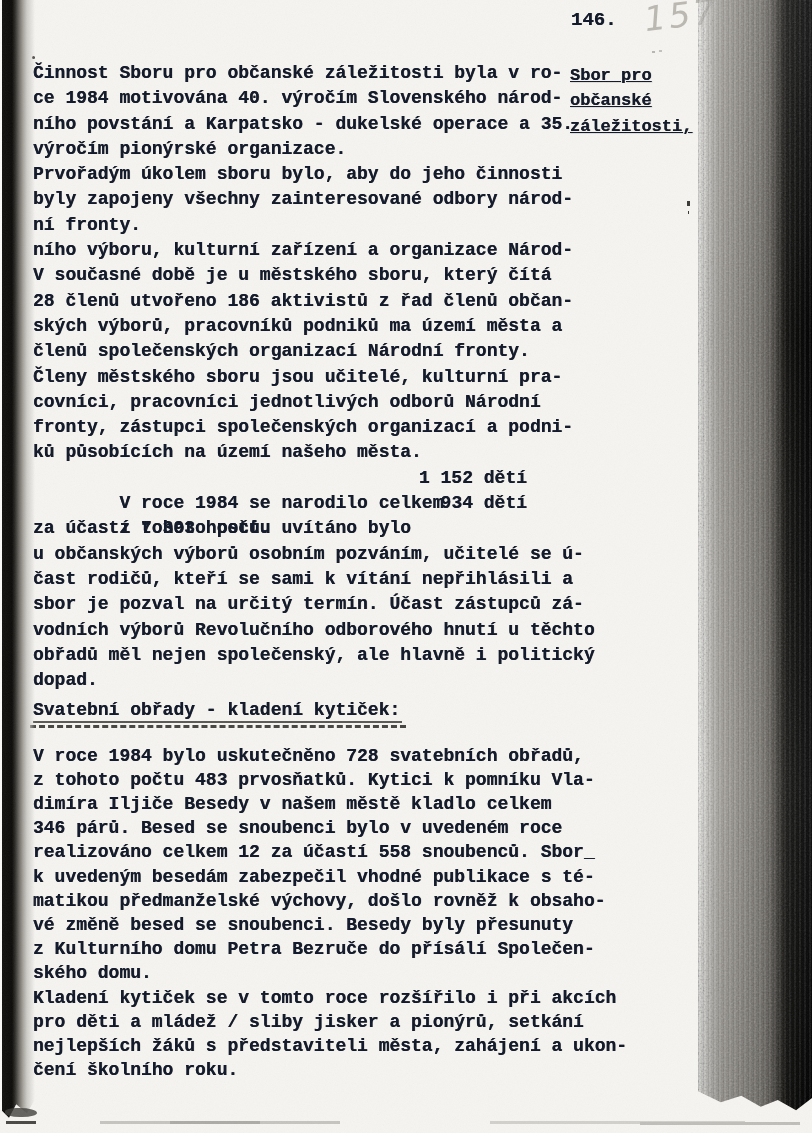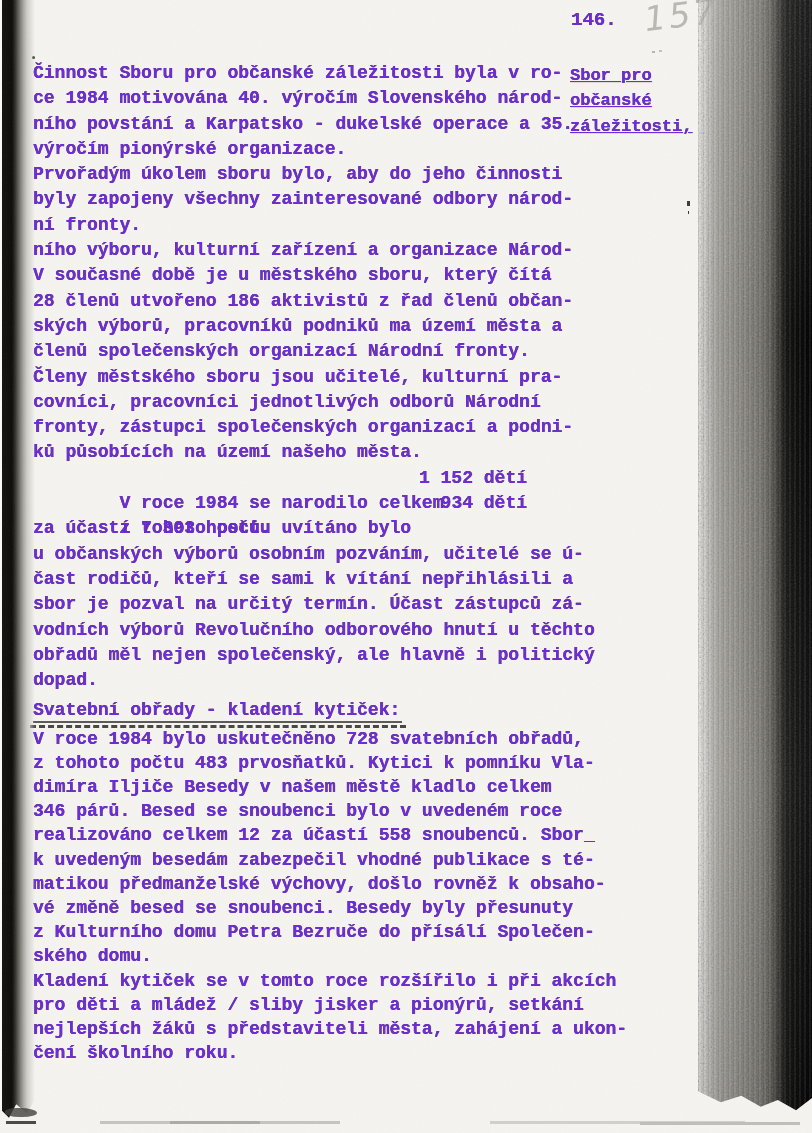--- a/index.html
+++ b/index.html
@@ -3,29 +3,29 @@
 <meta charset="utf-8">
 <style>
   html,body{margin:0;padding:0;background:#888;}
   .page{
     position:relative;width:812px;height:1133px;overflow:hidden;
     background:#f5f4f0;
     font-family:"Liberation Mono","DejaVu Sans Mono",monospace;
   }
   
   .typew{
-    color:#6d28d9;font-weight:bold;
+    color:#0f172a;font-weight:bold;
     text-shadow:0 0 .6px rgba(48,46,42,.9),.5px .4px 0 rgba(48,46,42,.30);
   }
   .doc-body{position:absolute;left:33px;top:61px;width:660px;z-index:2;}
   .tline{height:25.3px;line-height:25.3px;font-size:18px;white-space:pre;}
   .para3 .tline{height:24.2px;line-height:24.2px;}
   .stat{position:relative;width:494px;}
   .stat-value{position:absolute;right:0;top:0;}
-  .heading-row{margin-top:5px;margin-bottom:3px;height:25.3px;line-height:25.3px;font-size:18px;}
+  .heading-row{margin-top:5px;margin-bottom:20px;height:25.3px;line-height:25.3px;font-size:18px;}
   .heading-text{position:relative;display:inline-block;}
   .heading-text::before{
     content:"";position:absolute;left:0;right:-2px;bottom:1px;
     border-bottom:2px solid rgba(52,50,46,.8);
   }
   .heading-text::after{
     content:"";position:absolute;left:-3px;right:-6px;bottom:-4px;
     border-bottom:3px dashed rgba(52,50,46,.9);
   }
   

